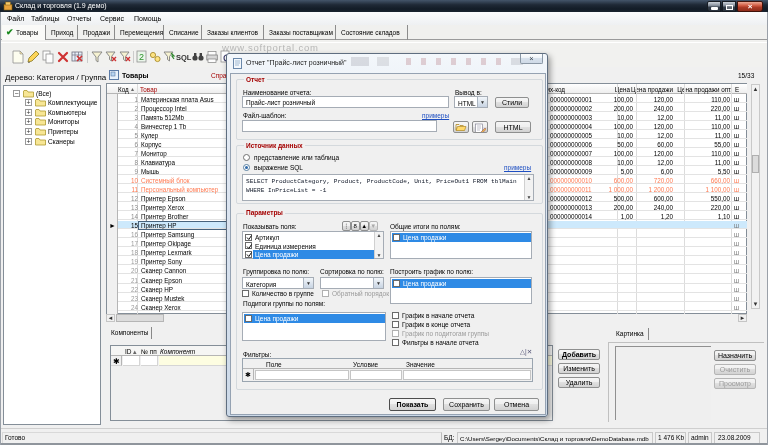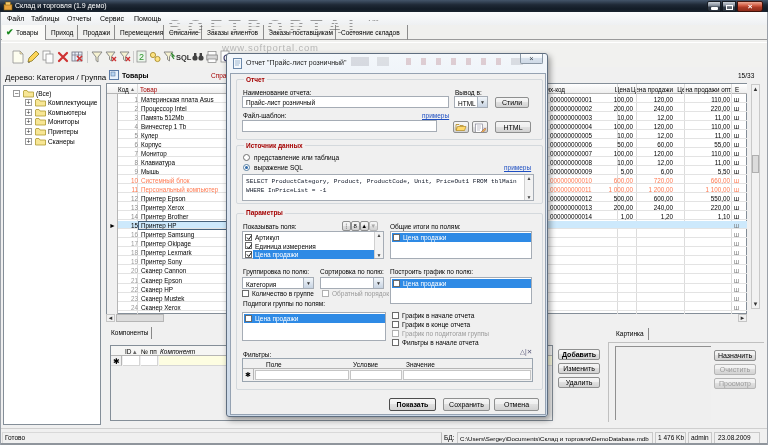--- a/index.html
+++ b/index.html
@@ -438,21 +438,20 @@
   <div class="abs" style="left:457px;top:3px;width:196px;height:12px;border:1px solid #c9c9c9;"></div>
   <span class="abs" style="left:460px;top:5.5px;font-size:6.2px;">C:\Users\Sergey\Documents\Склад и торговля\DemoDatabase.mdb</span>
   <div class="abs" style="left:655px;top:3px;width:31px;height:12px;border:1px solid #c9c9c9;"></div>
   <span class="abs" style="left:658px;top:5px;">1 476 Kb</span>
   <div class="abs" style="left:688px;top:3px;width:24px;height:12px;border:1px solid #c9c9c9;"></div>
   <span class="abs" style="left:691px;top:5px;">admin</span>
   <div class="abs" style="left:714px;top:3px;width:46px;height:12px;border:1px solid #c9c9c9;"></div>
   <span class="abs" style="left:718px;top:5px;">23.08.2009</span>
 </div>
 
-<div class="wm" style="left:168px;top:16px;font-size:20px;letter-spacing:6.5px;background:repeating-linear-gradient(0deg,rgba(95,95,95,0.6) 0 1px,rgba(255,255,255,0.05) 1px 3px);-webkit-background-clip:text;color:transparent;">SOFTPORTAL<span style="font-size:8px;letter-spacing:0;vertical-align:top;">TM</span></div>
 <div class="wm" style="left:222px;top:42px;font-size:9.5px;letter-spacing:0.8px;color:rgba(135,135,135,0.55);font-weight:normal;">www.softportal.com</div>
 
 <div class="abs" style="left:0;top:443px;width:768px;height:2px;background:#8f959c;"></div>
 <div class="abs" style="left:0;top:12px;width:1px;height:433px;background:#9aa0a8;"></div>
 <div class="abs" style="left:767px;top:12px;width:1px;height:433px;background:#9aa0a8;"></div>
 
 <div class="abs" id="dlg" style="left:226px;top:53px;width:322px;height:364px;background:linear-gradient(#f3f7fb,#dfe7f2 30%,#ccd9e8);border:1px solid #5f6e80;border-radius:3px;box-shadow:2px 3px 6px rgba(0,0,0,0.4);font-size:6.5px;">
 
   <svg class="abs" style="left:6px;top:4px;" width="10" height="11">
         <rect x="0.5" y="0.5" width="8" height="10" fill="#f4f8fc" stroke="#6a88aa"></rect>

